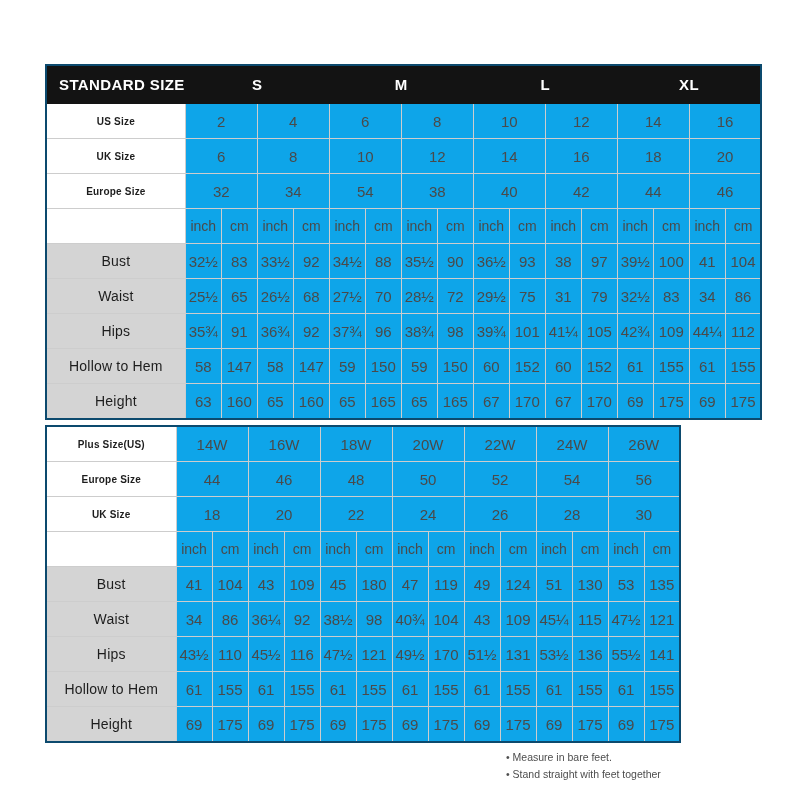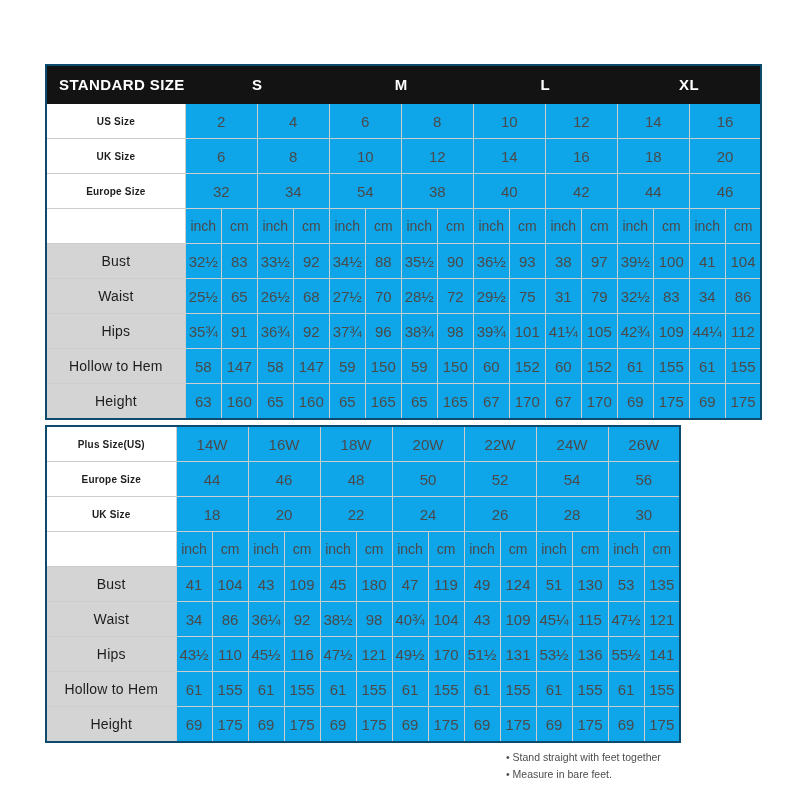--- a/index.html
+++ b/index.html
@@ -395,17 +395,17 @@
           <td class="val">175</td>
           <td class="val">69</td>
           <td class="val">175</td>
           <td class="val">69</td>
           <td class="val">175</td>
         </tr>
       </tbody>
     </table>
 
   <div class="notes">
+    <div class="note-line">Measure in bare feet.</div>
     <div class="note-line">Stand straight with feet together</div>
-    <div class="note-line">Measure in bare feet.</div>
   </div>
 
 </div>
 
 </body></html>

